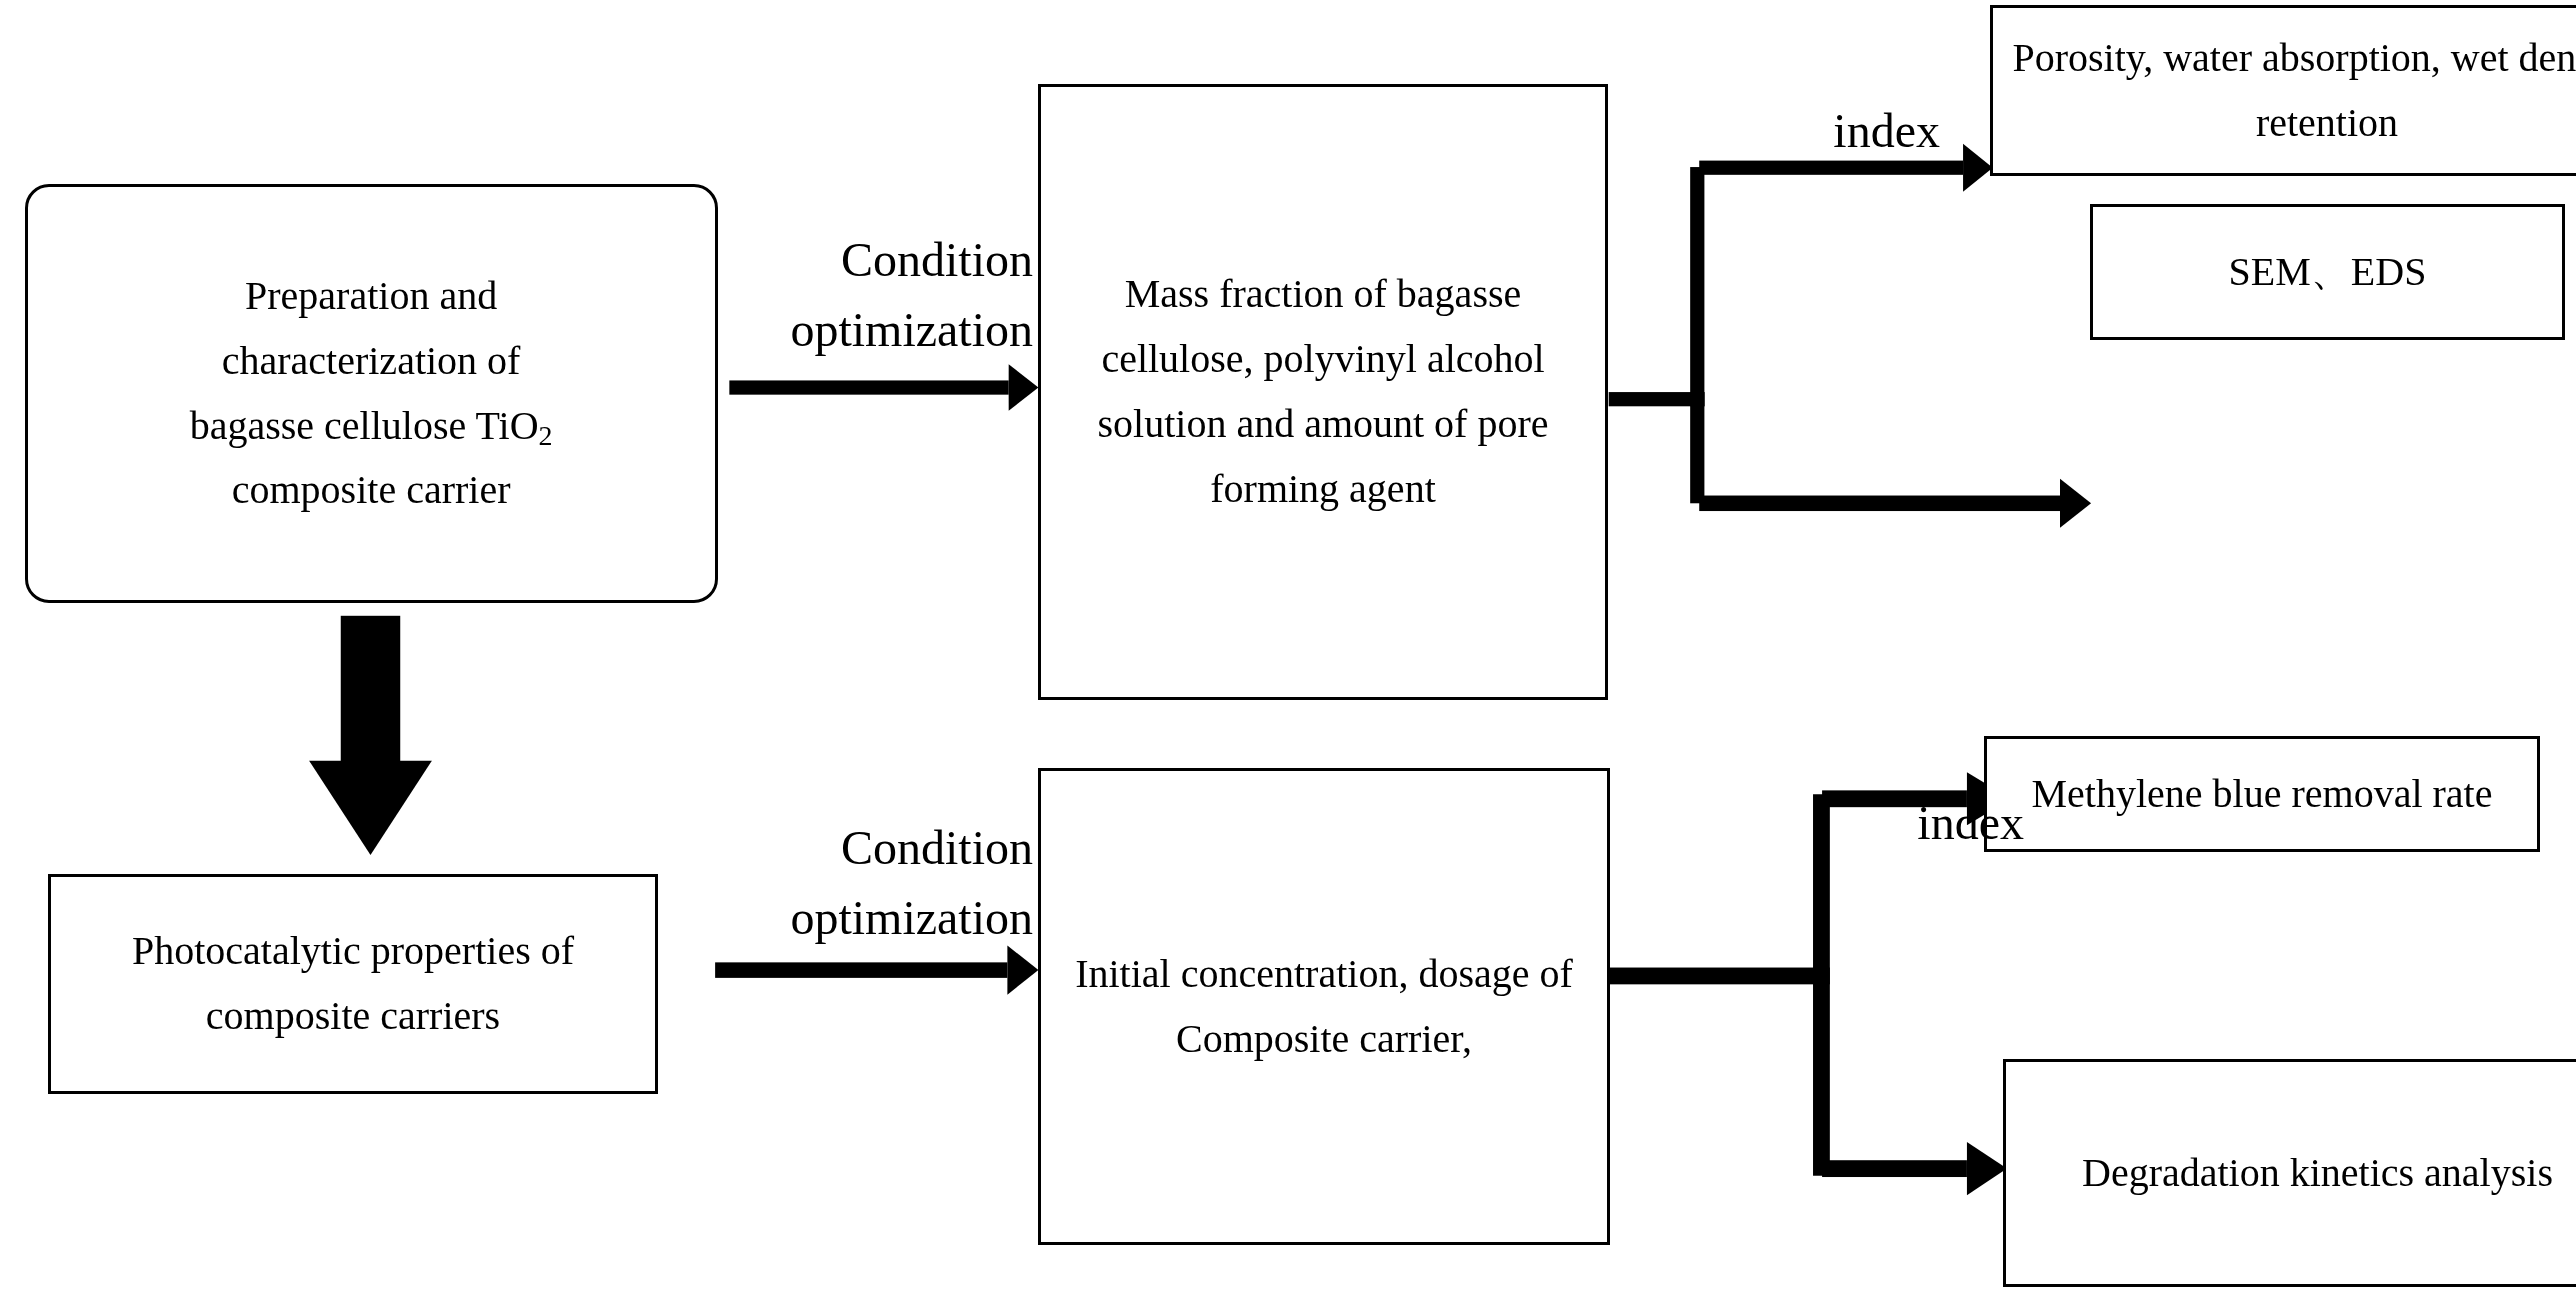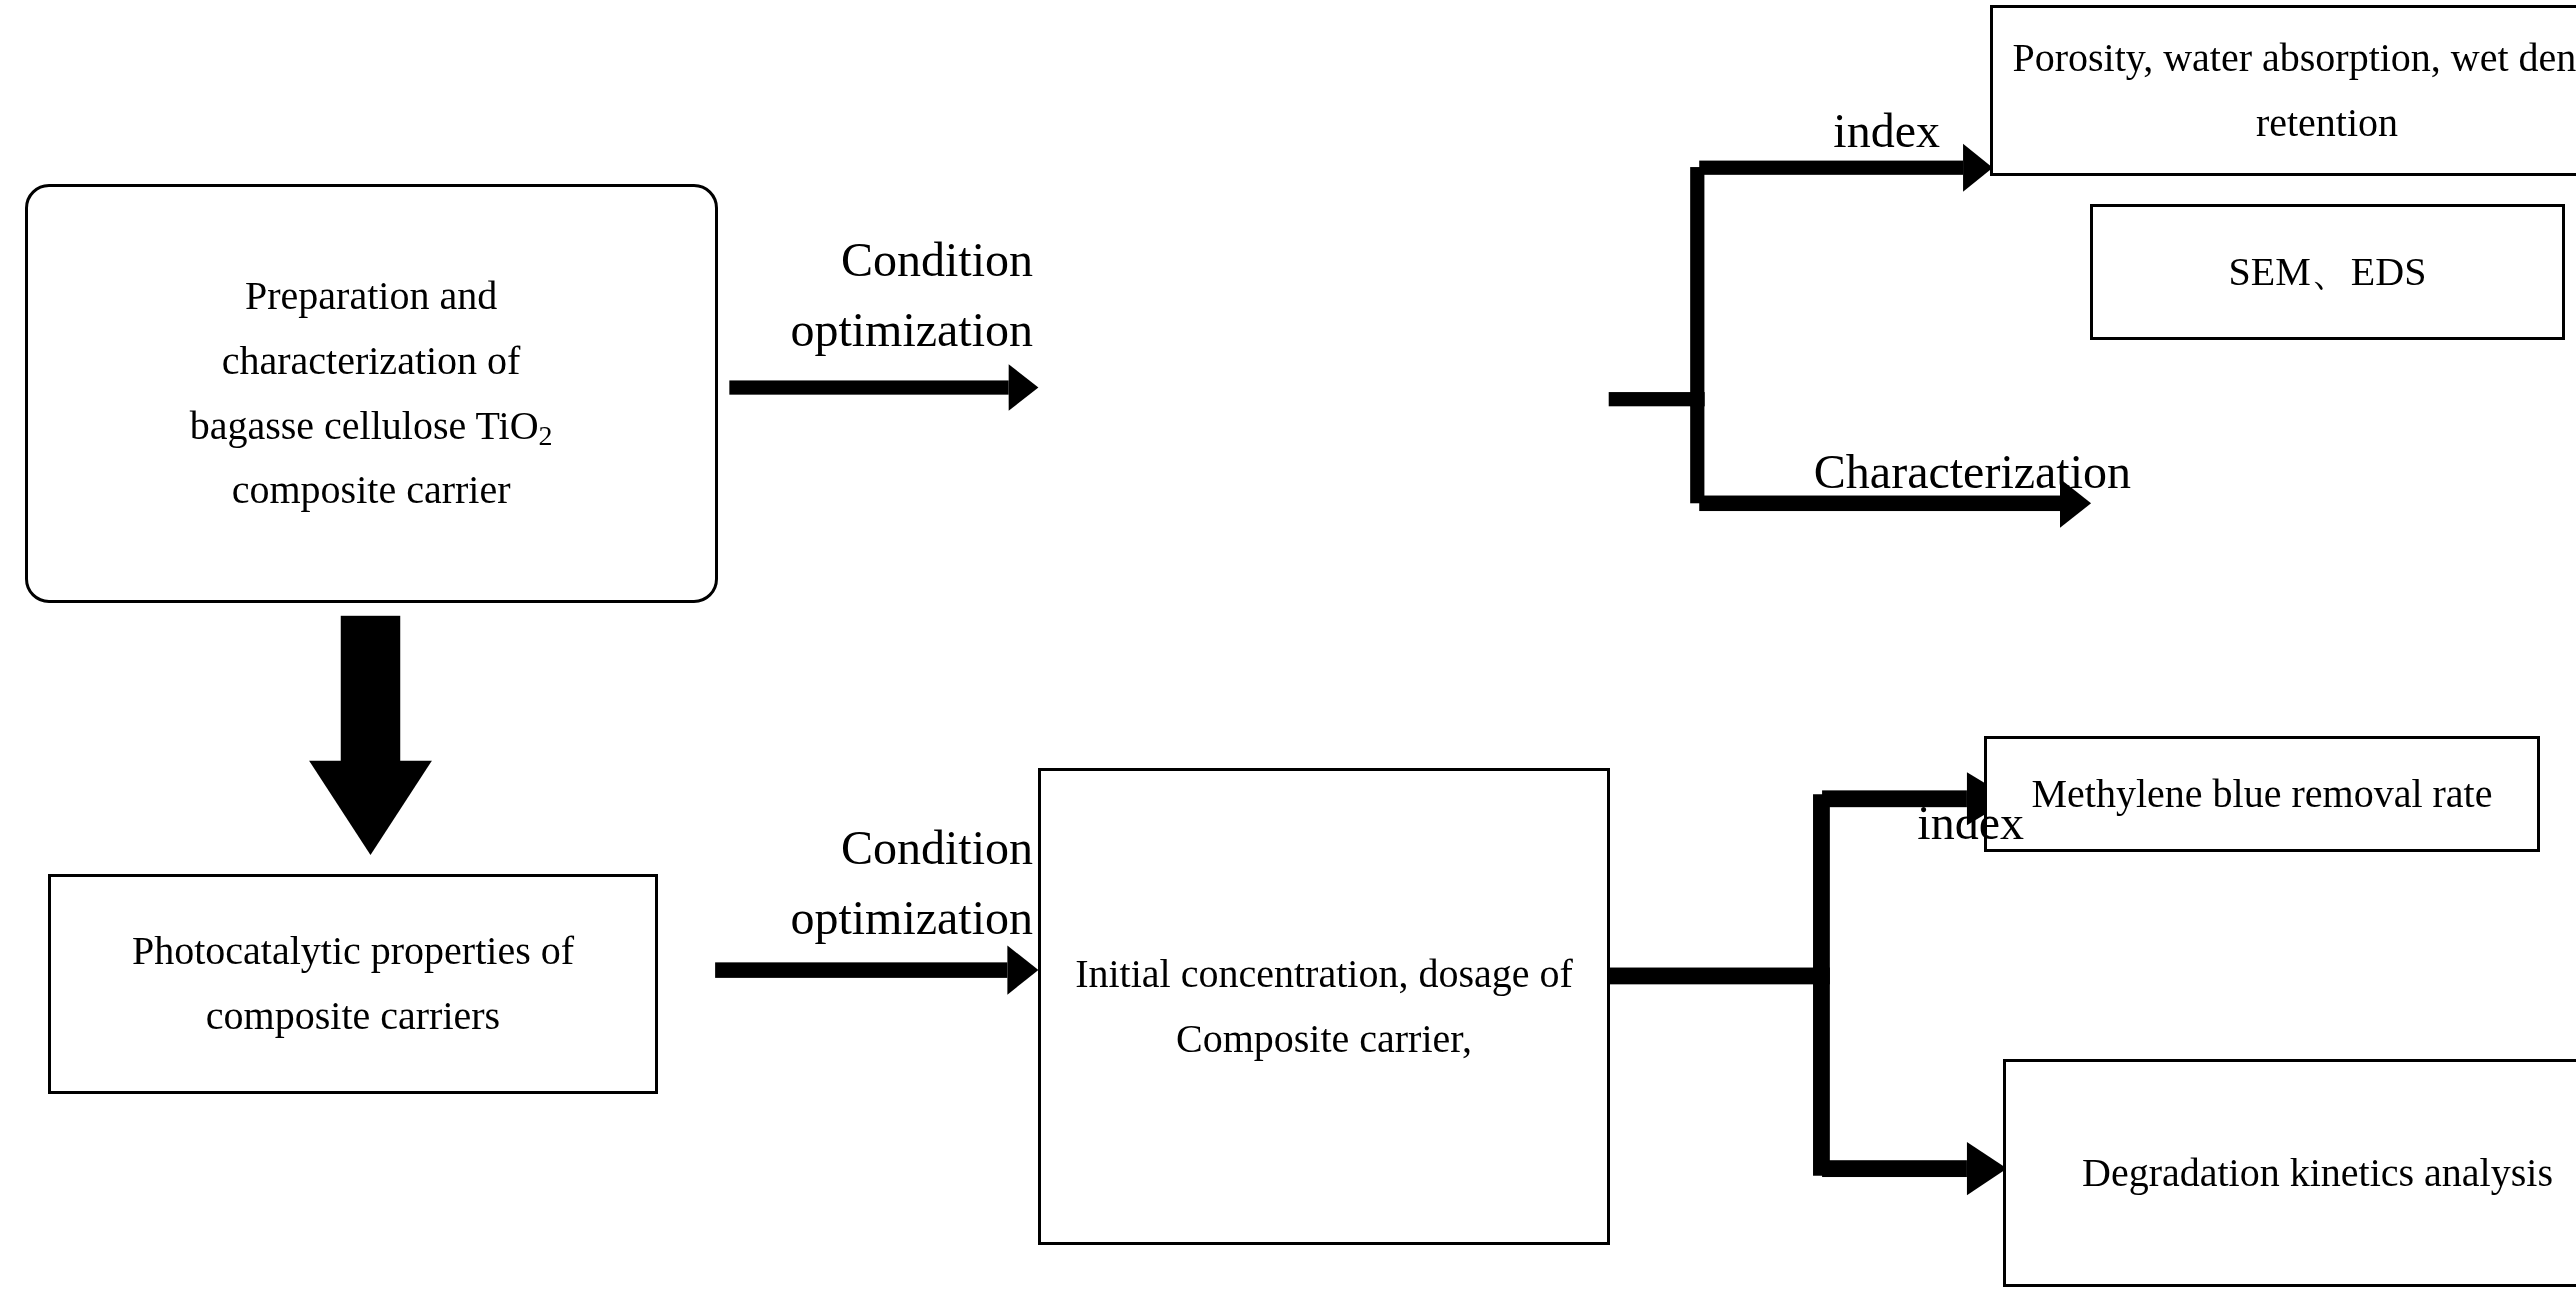--- a/index.html
+++ b/index.html
@@ -121,20 +121,23 @@
         <polygon points="3042,1766 3104,1807 3042,1848"></polygon>
       </g>
 
     </g>
   </svg>
 
   <div class="node" id="box-prep">
     <span class="txt"><span>Preparation and</span><br><span>characterization of</span><br><span>bagasse cellulose TiO</span><span class="sub">2</span><br><span>composite carrier</span></span>
   </div>
 
+  <div class="node" id="box-mass">
+    <span class="txt">Mass fraction of bagasse cellulose, polyvinyl alcohol solution and amount of pore forming agent</span>
+  </div>
 
   <div class="node" id="box-porosity">
     <span class="txt">Porosity, water absorption, wet density, retention</span>
   </div>
 
   <div class="node" id="box-sem">
     <span class="txt">SEM、EDS</span>
   </div>
 
   <div class="node" id="box-photo">
@@ -154,18 +157,17 @@
   </div>
 
   <div class="edge-label" id="lbl-cond-top">Condition
 optimization</div>
 
   <div class="edge-label" id="lbl-cond-bottom">Condition
 optimization</div>
 
   <div class="edge-label" id="lbl-index-top">index</div>
 
-  <div class="edge-label" id="lbl-charact">Characterization</div>
 
   <div class="edge-label" id="lbl-index-bot">index</div>
 
 </div>
 
 
 </body></html>

